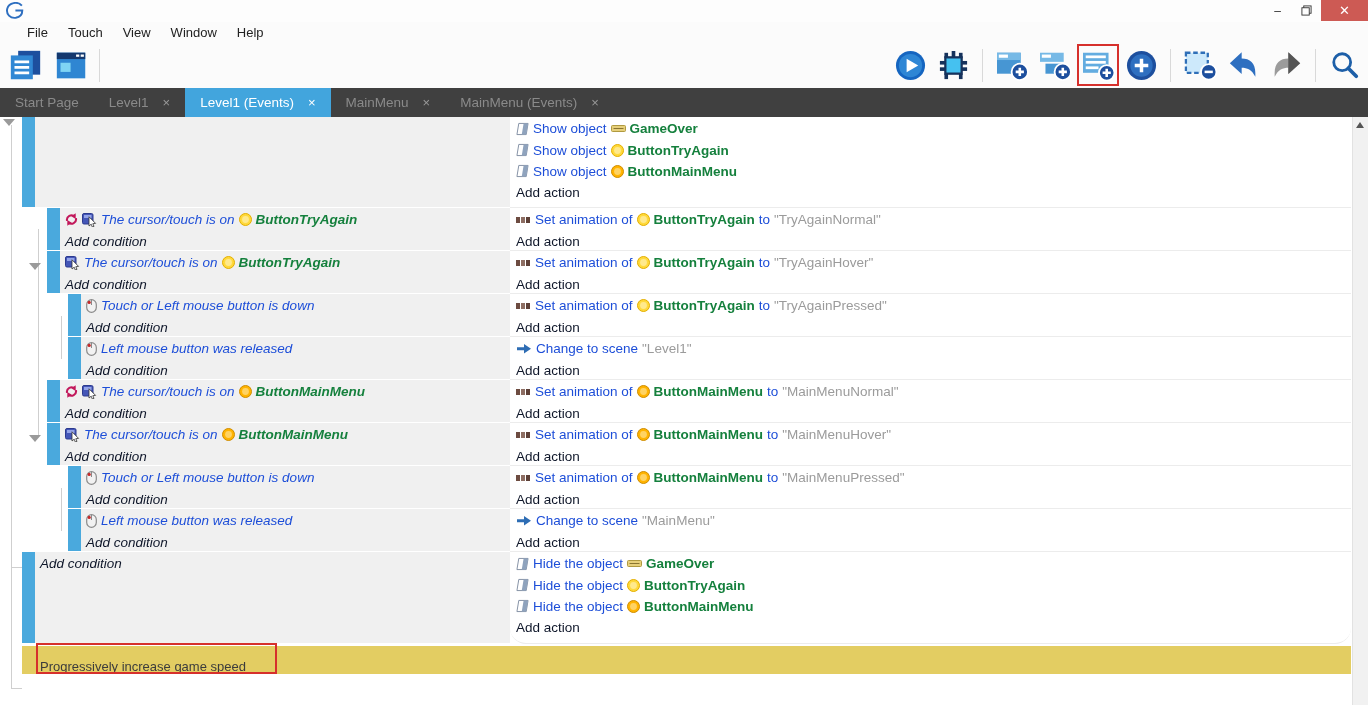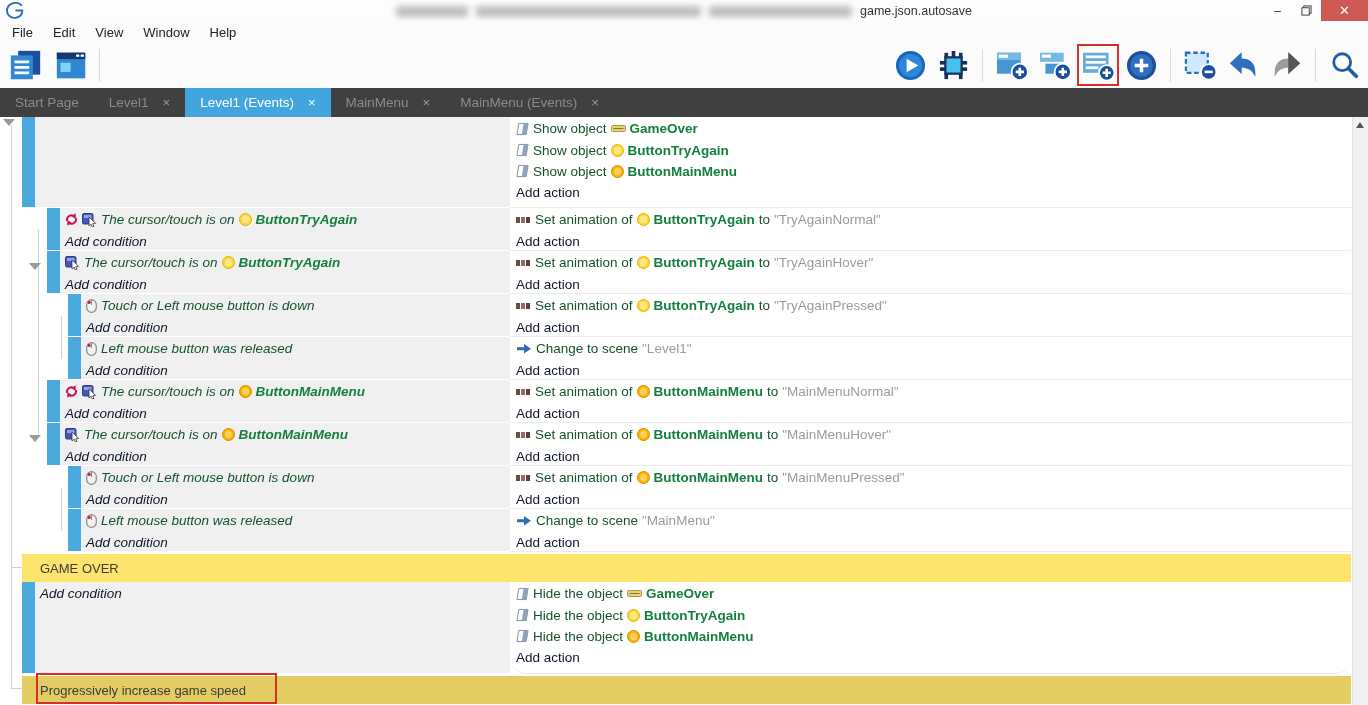--- a/index.html
+++ b/index.html
@@ -10,21 +10,21 @@
   .titlebar { position:absolute; top:0; left:0; right:0; height:22px; background:#fdfdfd; display:flex; align-items:center; }
   .logo { position:absolute; left:5px; top:2px; }
   .title-center { position:absolute; left:300px; right:300px; top:0; height:22px; display:flex; align-items:center; justify-content:center; gap:8px; }
   .redact { background:#bdbdbd; filter:blur(3px); border-radius:2px; height:11px; display:inline-block; }
   .title-text { font-size:12.5px; color:#333; white-space:nowrap; }
   .win-controls { position:absolute; right:0; top:0; height:21px; display:flex; }
   .win-btn { width:29px; height:21px; display:flex; align-items:center; justify-content:center; color:#333; font-size:12px; }
   .win-btn.close { width:47px; background:#cd5a54; color:#fff; font-size:13px; }
 
   
-  .menubar { position:absolute; top:22px; left:0; right:0; height:22px; background:#fbfbfb; display:flex; align-items:center; padding-left:2px; }
+  .menubar { position:absolute; top:22px; left:0; right:0; height:22px; background:#fbfbfb; display:flex; align-items:center; padding-left:17px; }
   .menu-item { padding:0 10px; font-size:13px; color:#222; height:22px; line-height:22px; }
 
   
   .toolbar { position:absolute; top:44px; left:0; right:0; height:44px; background:#fbfbfb; }
   .tb-left { position:absolute; left:8px; top:4px; display:flex; align-items:center; gap:12px; }
   .tb-right { position:absolute; right:6px; top:4px; display:flex; align-items:center; gap:9px; }
   .tbtn { width:34px; height:34px; display:flex; align-items:center; justify-content:center; }
   .tbtn.boxed { outline:2px solid #d6302c; outline-offset:2px; }
   .tsep { width:1px; height:33px; background:#d9d9d9; margin:0 3px; }
 
@@ -39,21 +39,21 @@
   .events { position:absolute; top:117px; left:0; right:15px; bottom:0; background:#fff; overflow:hidden; border-right:1px solid #e2e2e2; }
   .scrollbar { position:absolute; top:117px; right:0; width:15px; bottom:0; background:#f1f1f1; }
   .scroll-up { position:absolute; top:5px; left:3px; width:0; height:0; border-left:4.5px solid transparent; border-right:4.5px solid transparent; border-bottom:6px solid #555; }
 
   .row { position:relative; width:100%; overflow:visible; }
   .ev-bar { position:absolute; top:0; width:13px; background:#4aa9dd; }
   .cond { position:absolute; top:0; background:#f0f0f0; padding:1px 0 0 5px; overflow:hidden;font-style:italic; }
   .acts { position:absolute; top:0; left:510px; right:1px; background:#fff; padding:1px 0 0 6px; overflow:hidden; border-bottom:1px solid #ececec; }
   .line { height:21.4px; display:flex; align-items:center; gap:4px; white-space:nowrap; font-size:13.5px; }
   .lic { display:flex; align-items:center; flex:0 0 auto; }
-  .t { color:#14532d; }
+  .t { color:#1d4ed8; }
   .obj { color:#15803d; font-weight:bold; }
   .q { color:#9b9b9b; }
   .add { color:#0f172a; }
 
   .comment-row { position:relative; width:100%; }
   .comment-bar { position:absolute; left:22px; right:1px; top:0; bottom:0; display:flex; align-items:center; padding-left:18px; font-size:13px; color:#3c3c3c; }
   .hl-box { position:absolute; border:2px solid #d6302c; pointer-events:none; }
 
   
   .gline { position:absolute; background:#cfcfcf; }
@@ -61,41 +61,35 @@
 </style>
 </head>
 <body>
 
 <div class="titlebar">
   <span class="logo">
     <svg width="20" height="17" viewBox="0 0 24 21">
         <path d="M20.5 4.5 C15 -1.5 4.5 1 2.5 8 C0.5 15 6.5 20.5 13 19.5 C18.5 18.5 21 14.5 21 10.5 L12.5 10.5" fill="none" stroke="#2e6fc0" stroke-width="2.4"></path>
       </svg>
   </span>
-  <div class="title-center">
-    <span class="redact" style="width:72px"></span>
-    <span class="redact" style="width:225px"></span>
-    <span class="redact" style="width:143px"></span>
-    <span class="title-text">game.json.autosave</span>
-  </div>
   <div class="win-controls">
     <div class="win-btn">–</div>
     <div class="win-btn">
       <svg width="11" height="11" viewBox="0 0 12 12">
           <rect x="3" y="1" width="8" height="8" fill="none" stroke="#333"></rect>
           <rect x="1" y="3" width="8" height="8" fill="#fdfdfd" stroke="#333"></rect>
         </svg>
     </div>
     <div class="win-btn close">✕</div>
   </div>
 </div>
 
 <div class="menubar">
     <span class="menu-item">File</span>
-    <span class="menu-item">Edit</span>
+    <span class="menu-item">Touch</span>
     <span class="menu-item">View</span>
     <span class="menu-item">Window</span>
     <span class="menu-item">Help</span>
   </div>
 
 <div class="toolbar">
   <div class="tb-left">
       <span class="tbtn">
         <svg viewBox="0 0 36 36" width="33" height="33">
           <rect x="10" y="2" width="24" height="26" fill="#1d4f9e"></rect>
@@ -602,25 +596,20 @@
             <svg width="16" height="12" viewBox="0 0 16 12">
               <path d="M1 7.2 L8 7.2 L8 10.5 L15 5.8 L8 1 L8 4.2 L1 4.2 Z" fill="#2e6db4"></path>
             </svg>
           </span>
           <span class="t">Change to scene </span>
           <span class="q">"MainMenu"</span>
         </div>
         <div class="line add">Add action</div>
       </div>
     </div>
-    <div class="comment-row" style="height: 28px; margin-top: 2px;">
-      <div class="comment-bar" style="background: rgb(252, 228, 109);">
-        <span>GAME OVER</span>
-      </div>
-    </div>
     <div class="row" style="height: 92px;">
       <div class="ev-bar" style="left: 22px; height: 91px;"></div>
       <div class="cond" style="left: 35px; width: 475px; height: 91px;">
         <div class="line add">Add condition</div>
       </div>
       <div class="acts" style="height: 92px; border-radius: 16px;">
         <div class="line">
           <span class="lic">
             <svg width="13" height="14" viewBox="0 0 14 14">
               <path d="M3 1 L13 1 L11 13 L1 13 Z" fill="#fff" stroke="#7d8aa0"></path>
@@ -665,21 +654,21 @@
               <circle cx="6.5" cy="6.5" r="6" fill="#ffb300" stroke="#cf8d00"></circle>
               <circle cx="6.5" cy="6.5" r="3.4" fill="#ffd363"></circle>
             </svg>
           </span>
           <span class="obj">ButtonMainMenu</span>
         </div>
         <div class="line add">Add action</div>
       </div>
     </div>
     <div class="comment-row" style="height: 28px; margin-top: 2px;">
-      <div class="comment-bar" style="background: rgb(227, 205, 98);">
+      <div class="comment-bar" style="background: rgb(227, 205, 98); align-items: flex-end;">
         <span>Progressively increase game speed</span>
       </div>
       <div class="hl-box" style="left: 36px; width: 241px; top: -3px; height: 31px;"></div>
     </div>
     <div class="gline" style="left: 11px; top: 8px; width: 1px; height: 563px;"></div>
     <div class="gline" style="left: 11px; top: 450px; width: 11px; height: 1px;"></div>
     <div class="gline" style="left: 11px; top: 571px; width: 11px; height: 1px;"></div>
     <div class="gline" style="left: 38px; top: 112px; width: 1px; height: 206px;"></div>
     <div class="gline" style="left: 61px; top: 199px; width: 1px; height: 43px;"></div>
     <div class="gline" style="left: 61px; top: 371px; width: 1px; height: 43px;"></div>

